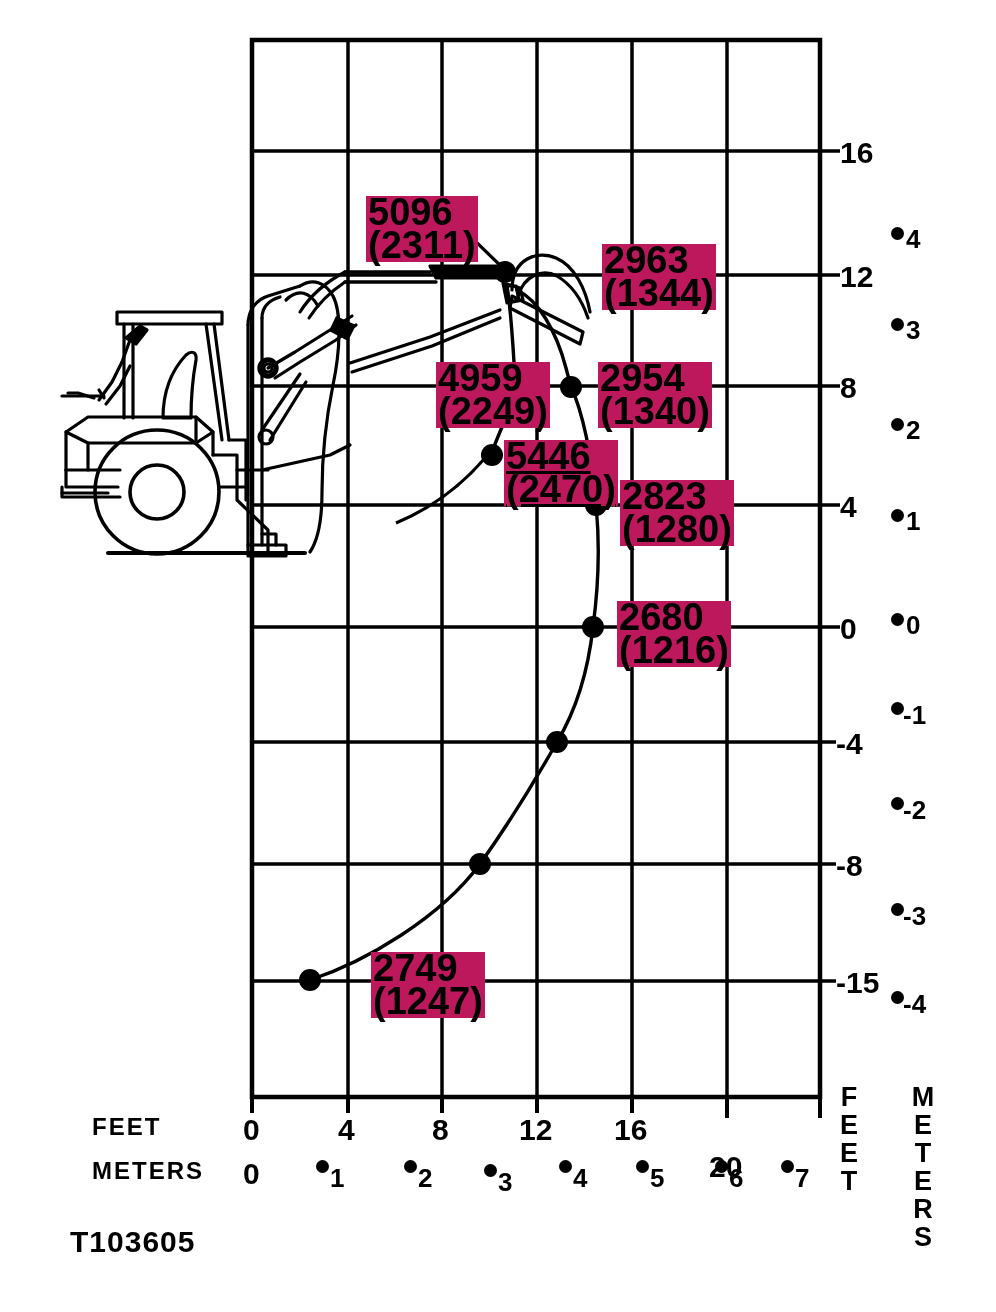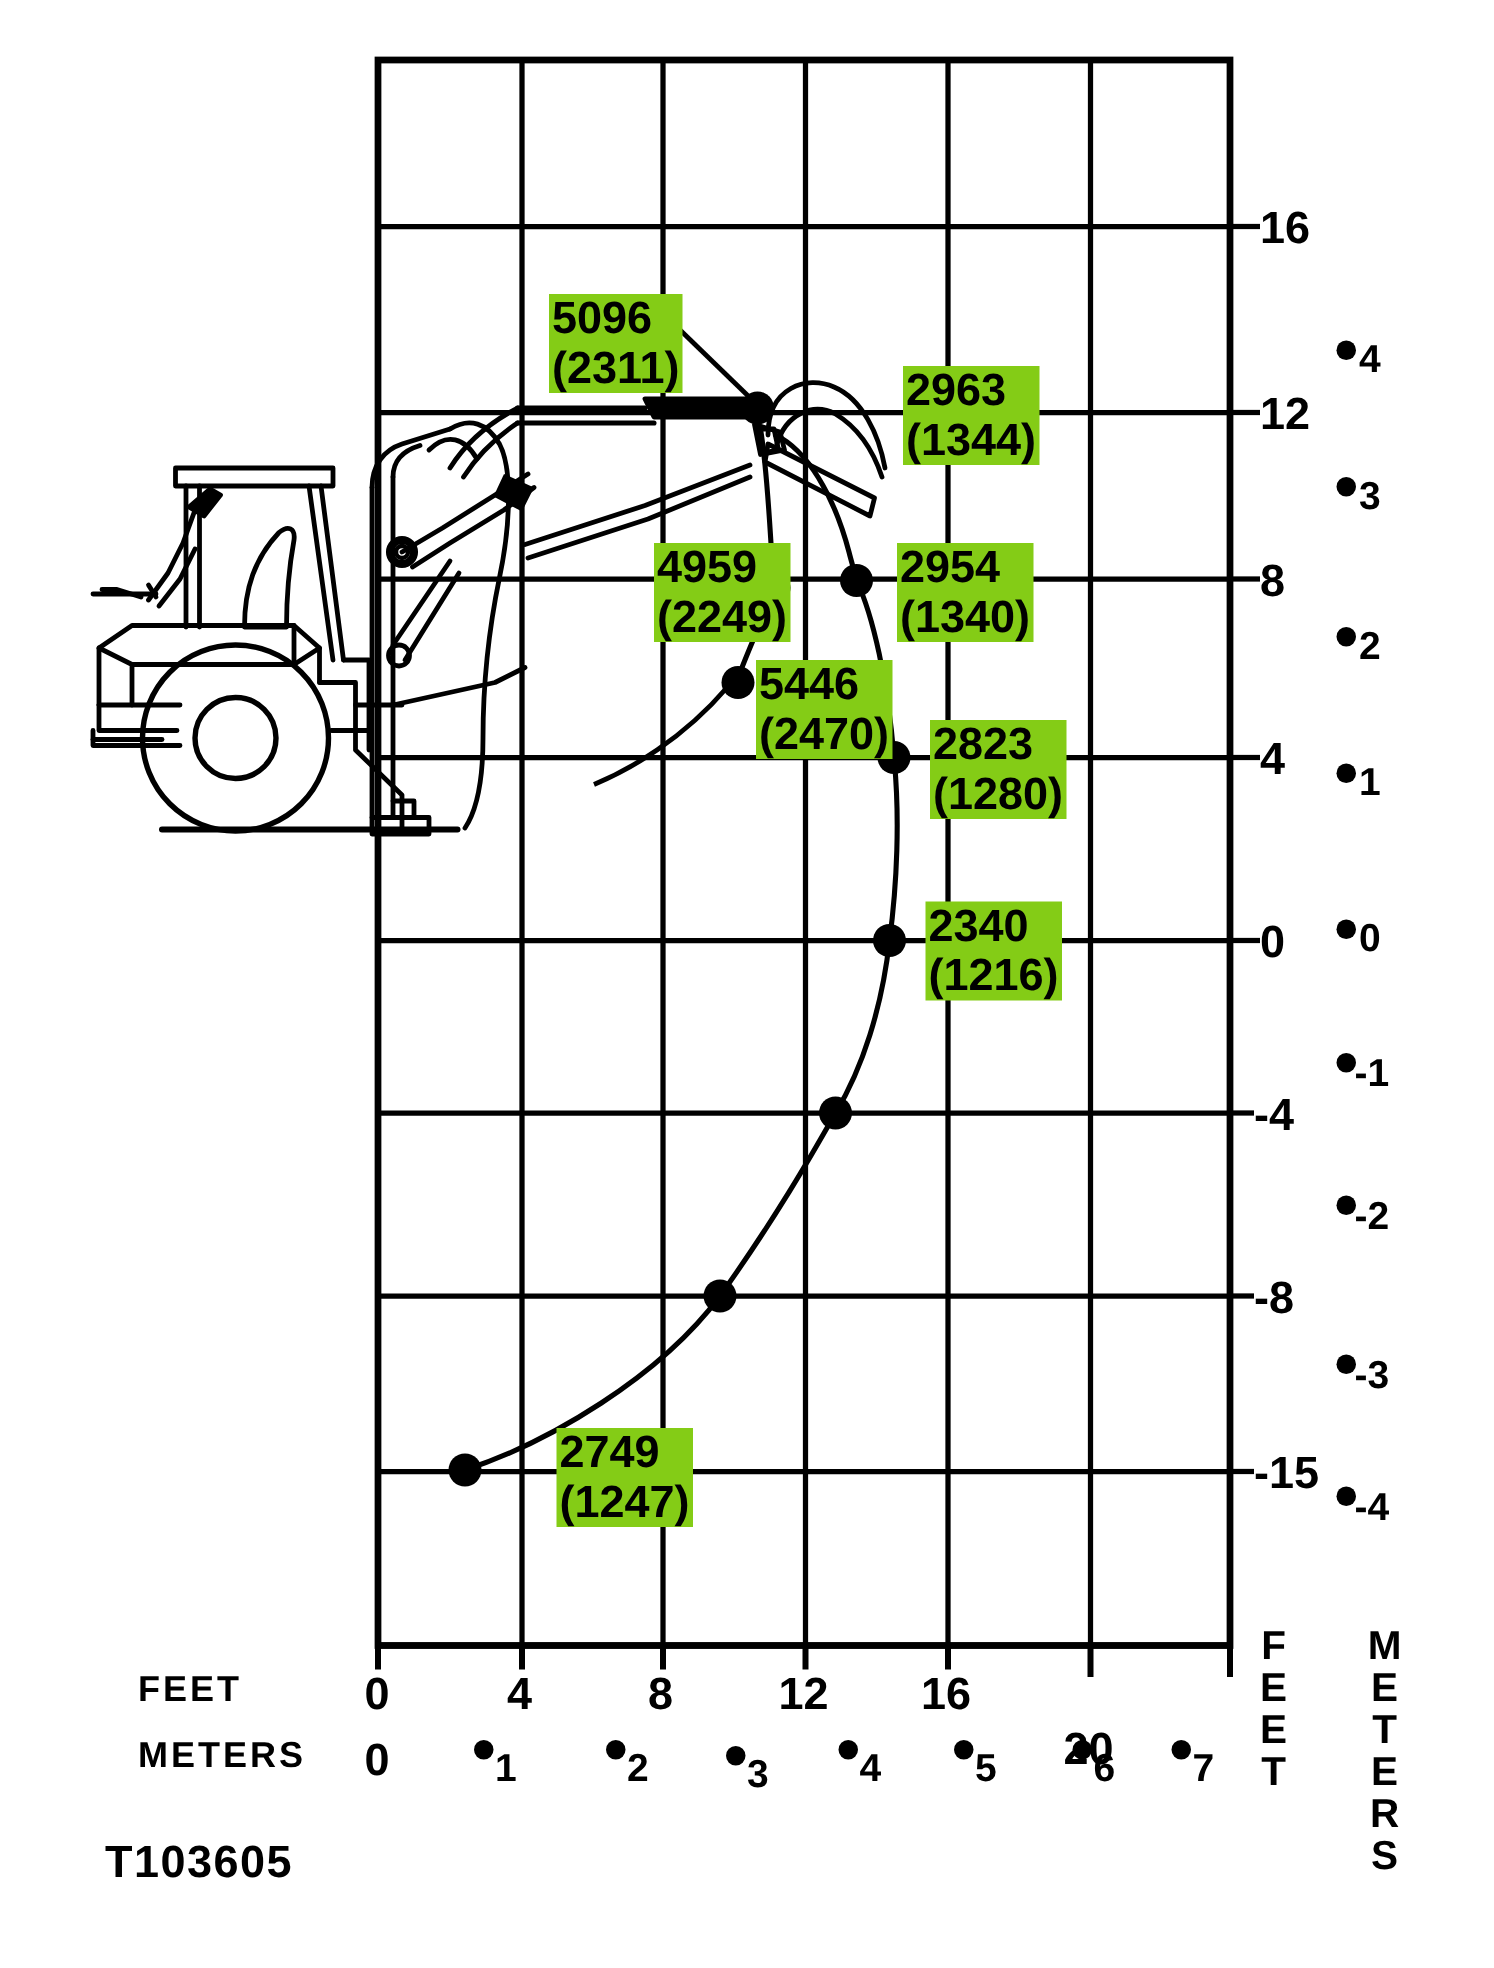--- a/index.html
+++ b/index.html
@@ -1,21 +1,21 @@
 <!DOCTYPE html>
 <html><head>
 <meta charset="utf-8">
 <style>
   html,body{margin:0;padding:0;background:#fff;}
   body{width:996px;height:1312px;position:relative;overflow:hidden;
        font-family:"Liberation Sans","DejaVu Sans",sans-serif;color:#000;}
   #stage{position:absolute;left:0;top:0;width:996px;height:1312px;}
   svg{position:absolute;left:0;top:0;}
-  .lbl{position:absolute;font-weight:bold;font-size:30px;line-height:33px;
-       letter-spacing:0px;white-space:nowrap;background:#84cc16;padding:0 2px;}
+  .lbl{position:absolute;font-weight:bold;font-size:38px;line-height:33px;
+       letter-spacing:0px;white-space:nowrap;background:#be185d;padding:0 2px;}
   .lbl .l2{display:block;}
   .axnum{position:absolute;font-weight:bold;font-size:30px;white-space:nowrap;background:#fff;}
   .axsm{position:absolute;font-weight:bold;font-size:26px;white-space:nowrap;}
   .axword{position:absolute;font-weight:bold;font-size:24px;white-space:nowrap;letter-spacing:2px;text-align:right;}
   .vword{position:absolute;font-weight:bold;font-size:27px;line-height:28px;
          text-align:center;white-space:pre;}
   .dot{position:absolute;width:13px;height:13px;border-radius:50%;background:#000;}
   #drawingno{position:absolute;font-weight:bold;font-size:30px;letter-spacing:1px;}
 </style>
 </head>
@@ -205,32 +205,32 @@
   <div class="lbl" style="left:436px; top:362px;">
     <span>4959</span>
     <span class="l2">(2249)</span>
   </div>
 
   <div class="lbl" style="left:598px; top:362px;">
     <span>2954</span>
     <span class="l2">(1340)</span>
   </div>
 
-  <div class="lbl" style="left:504px; top:440px;">
+  <div class="lbl" style="left:504px; top:440px;text-decoration:underline;">
     <span>5446</span>
     <span class="l2">(2470)</span>
   </div>
 
   <div class="lbl" style="left:620px; top:480px;">
     <span>2823</span>
     <span class="l2">(1280)</span>
   </div>
 
   <div class="lbl" style="left:617px; top:601px;">
-    <span>2340</span>
+    <span>2680</span>
     <span class="l2">(1216)</span>
   </div>
 
 
 
   <div class="lbl" style="left:371px; top:952px;">
     <span>2749</span>
     <span class="l2">(1247)</span>
   </div>
 

